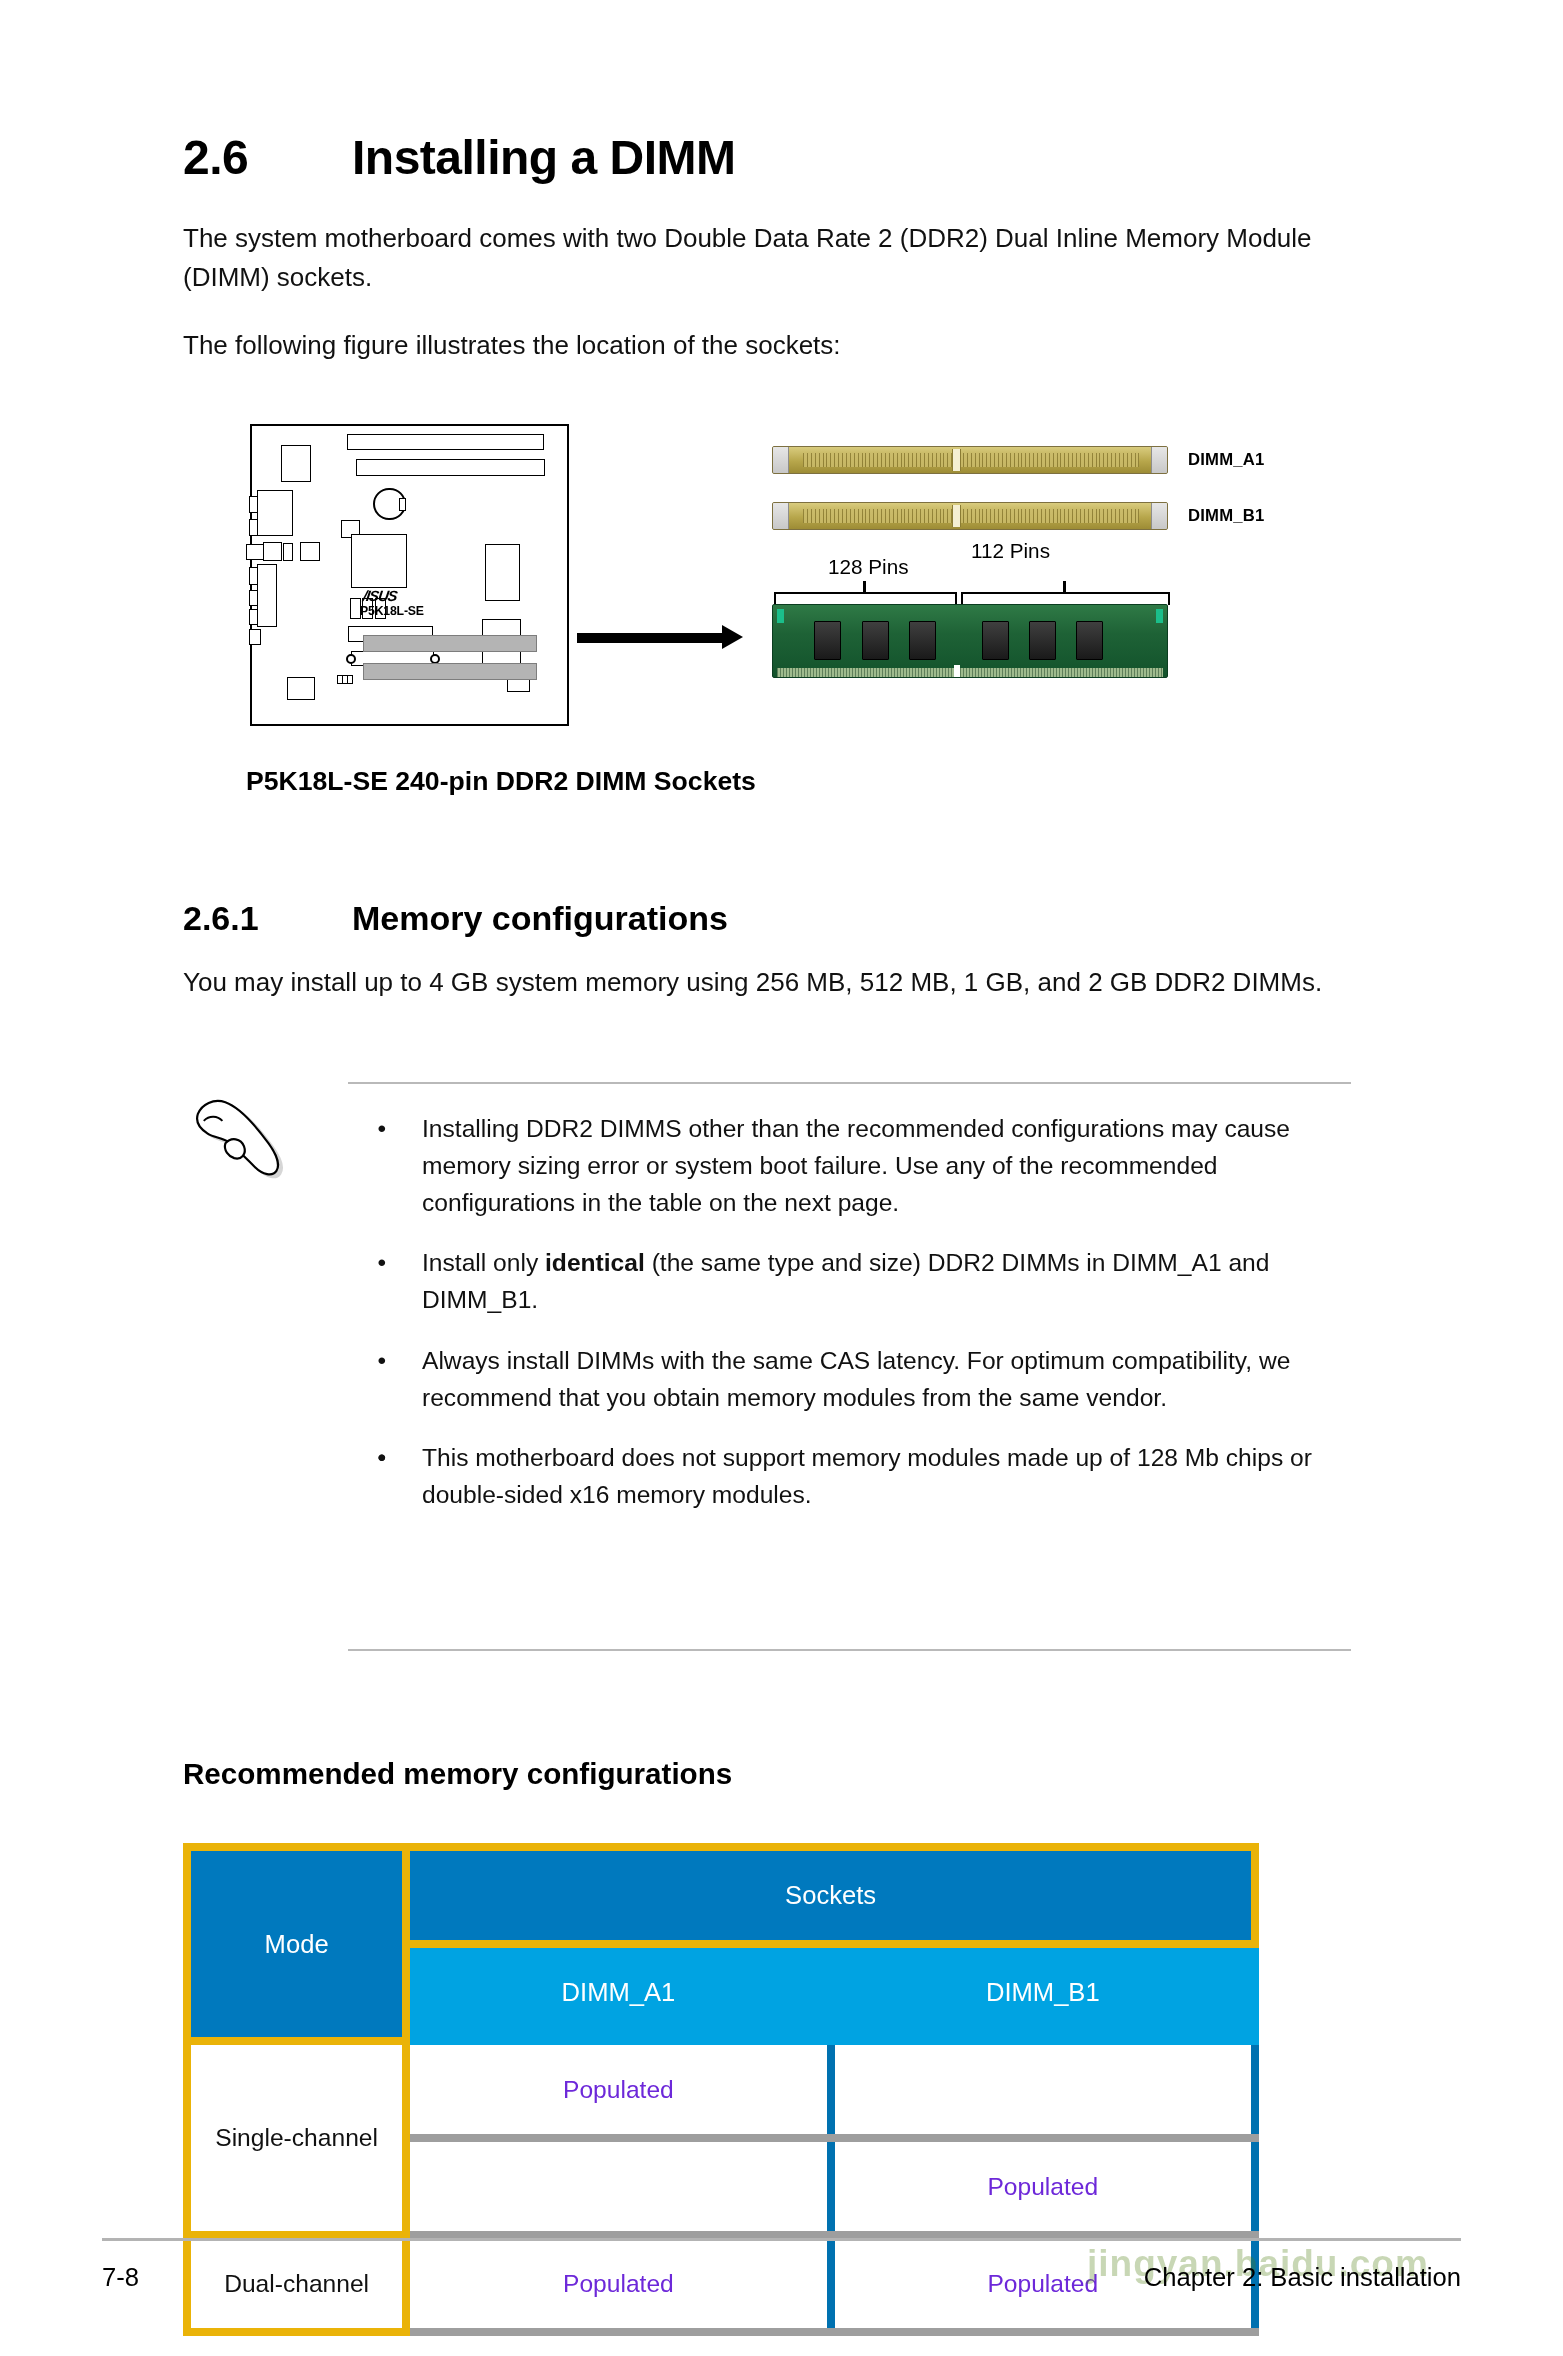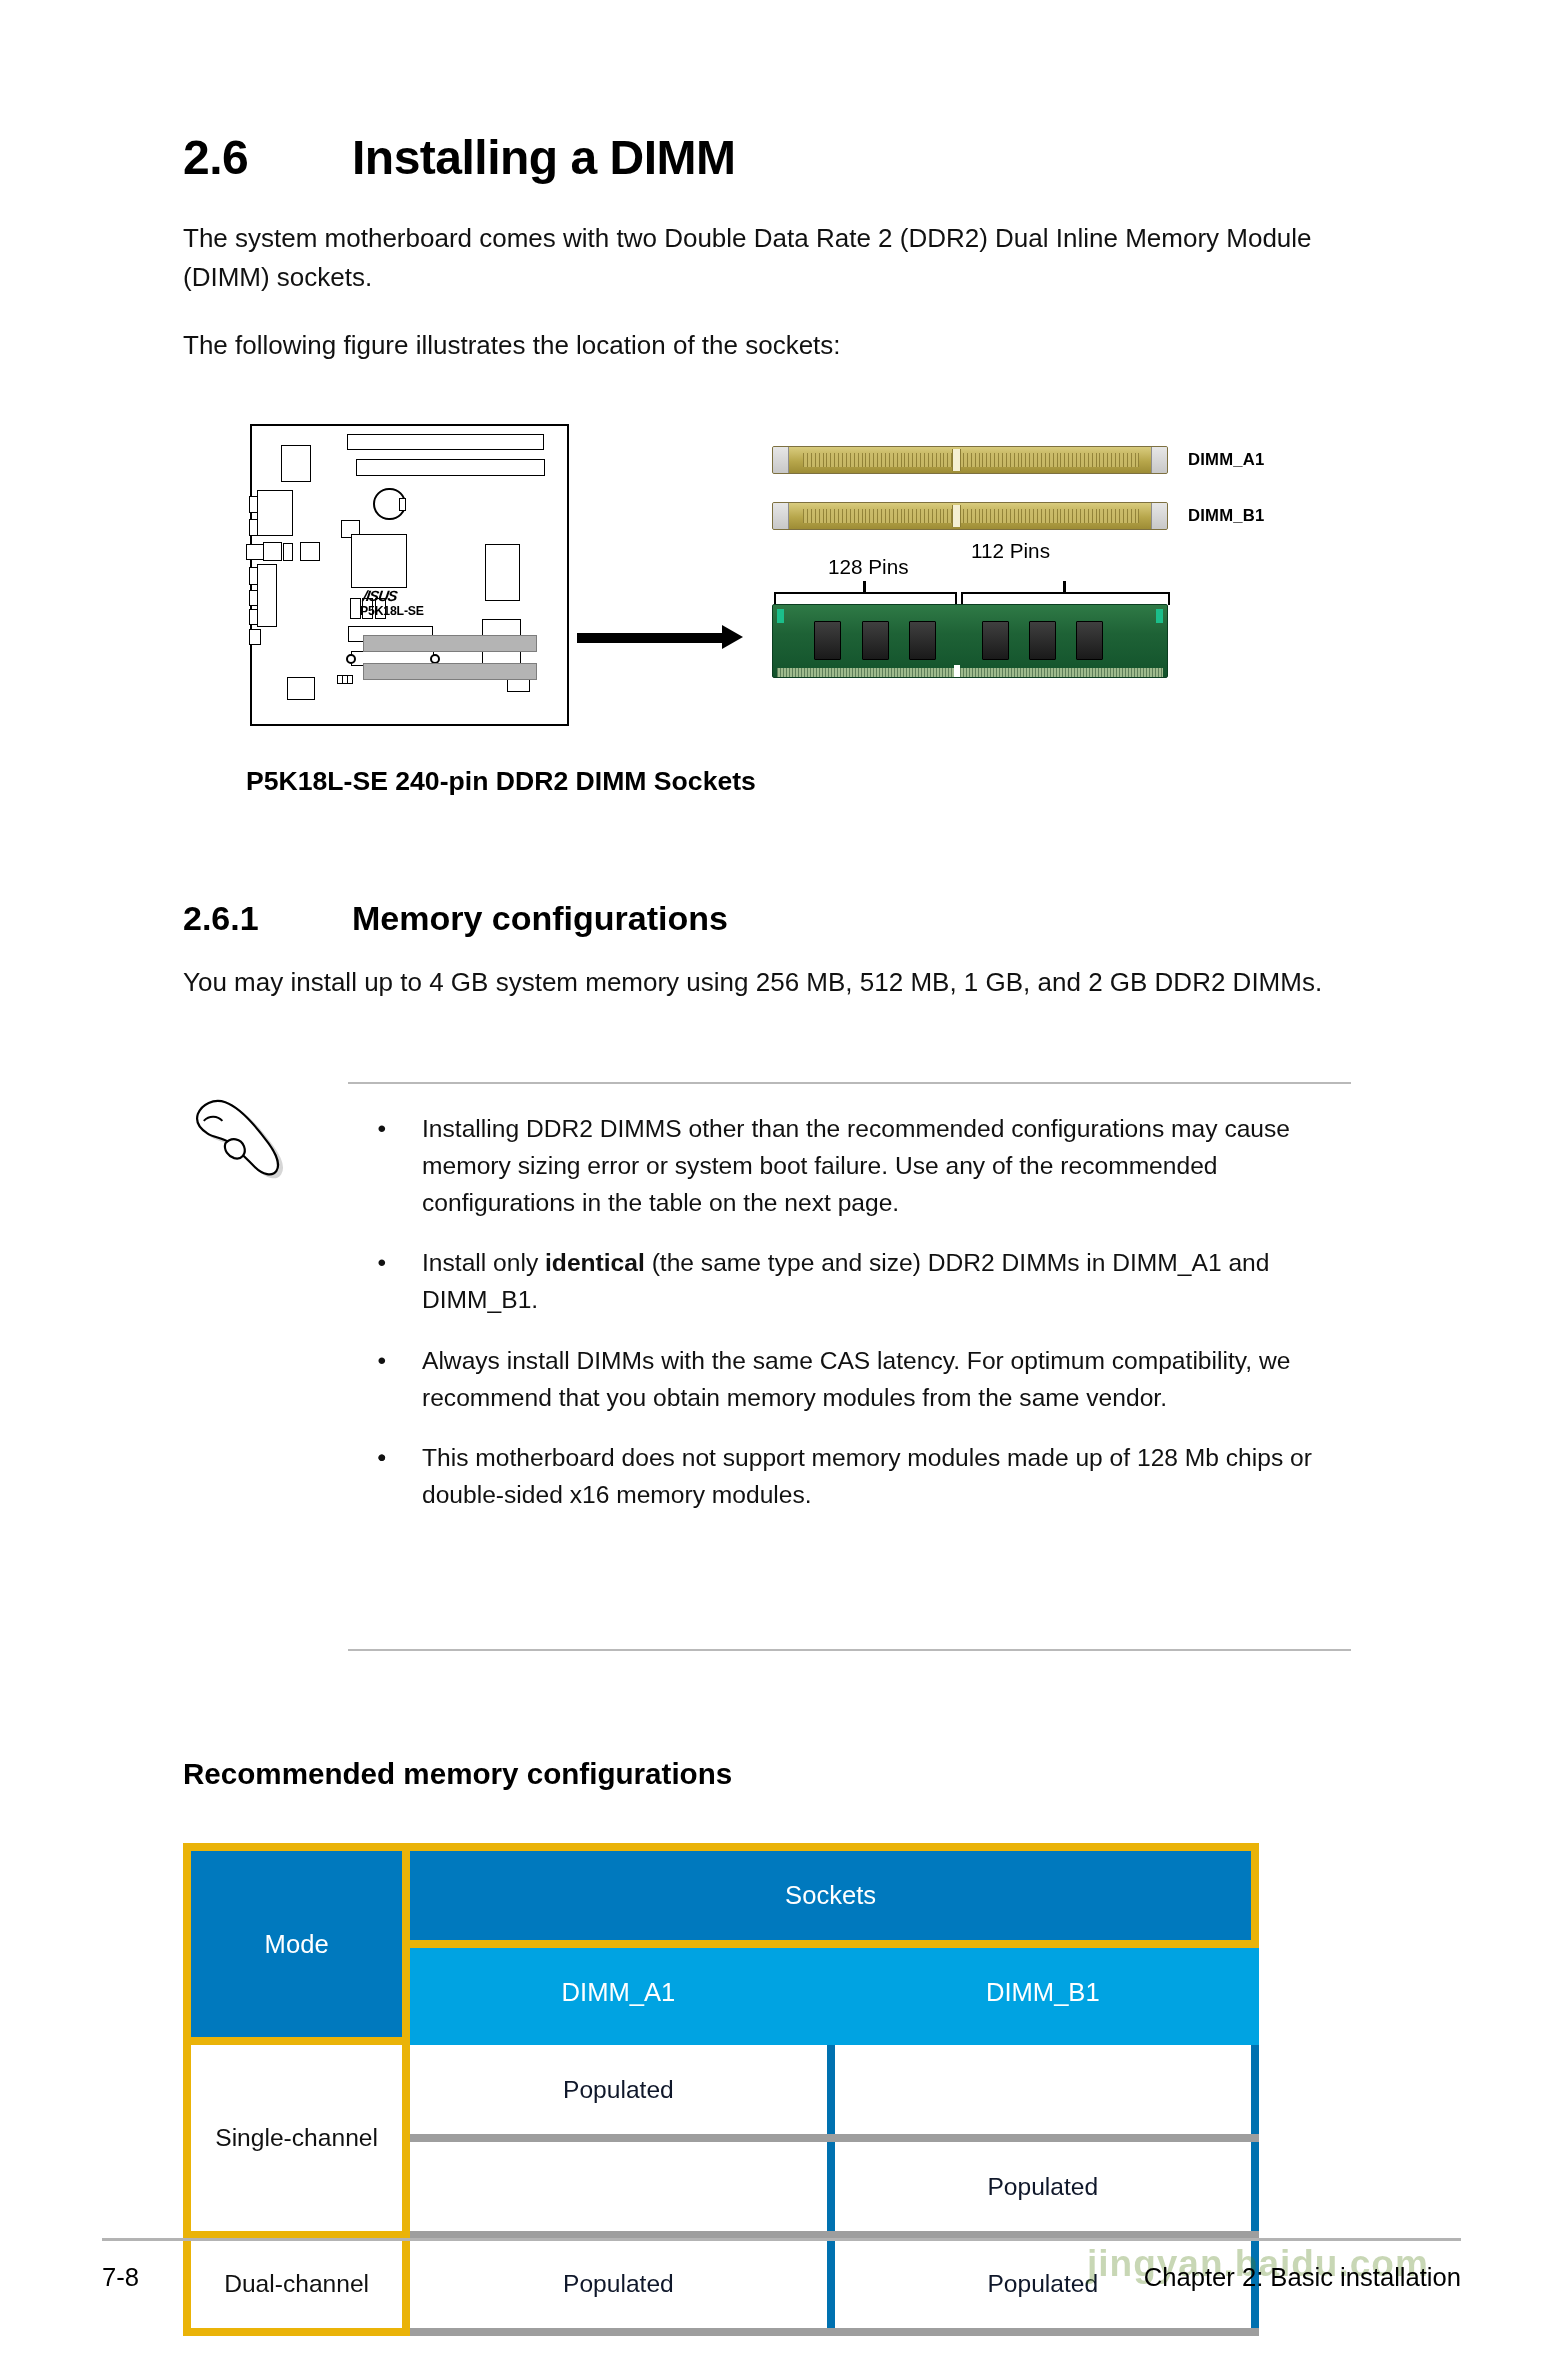--- a/index.html
+++ b/index.html
@@ -309,21 +309,21 @@
     text-align: center;
     font-size: 25.6px;
     border-color: #00a3e2;
   }
   .tbl .mode-cell {
     text-align: center;
     color: #111;
   }
   .tbl .data-cell {
     text-align: center;
-    color: #0f172a;
+    color: #6d28d9;
     border-color: #9e9e9e;
     border-left-color: #0071b0;
     border-right-color: #0071b0;
   }
   .tbl .data-cell.blank { color: transparent; }
 
   
   .footer-rule {
     position: absolute;
     left: 102px;

